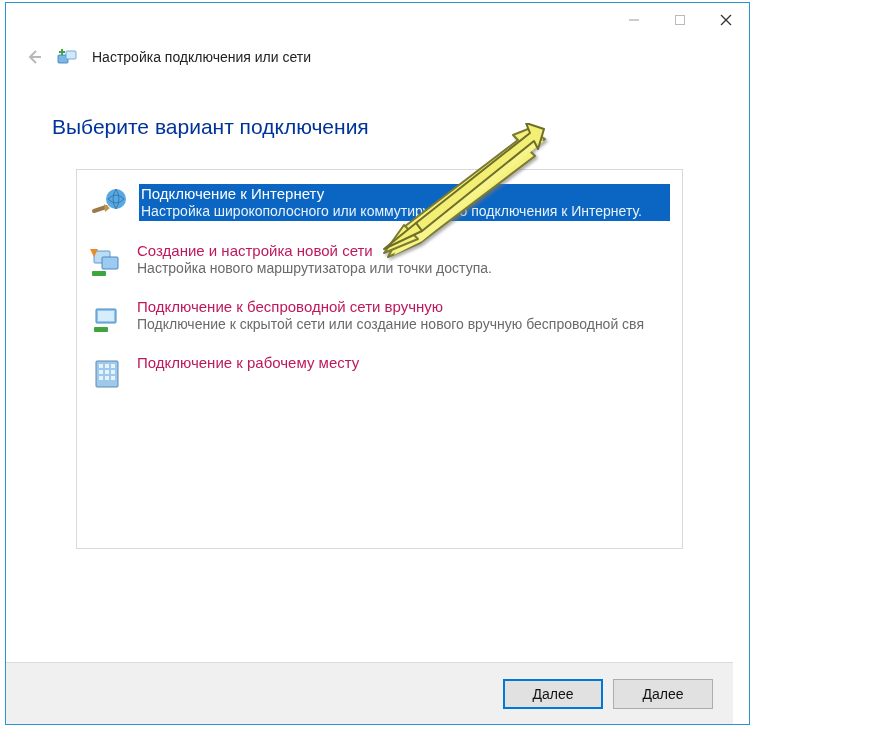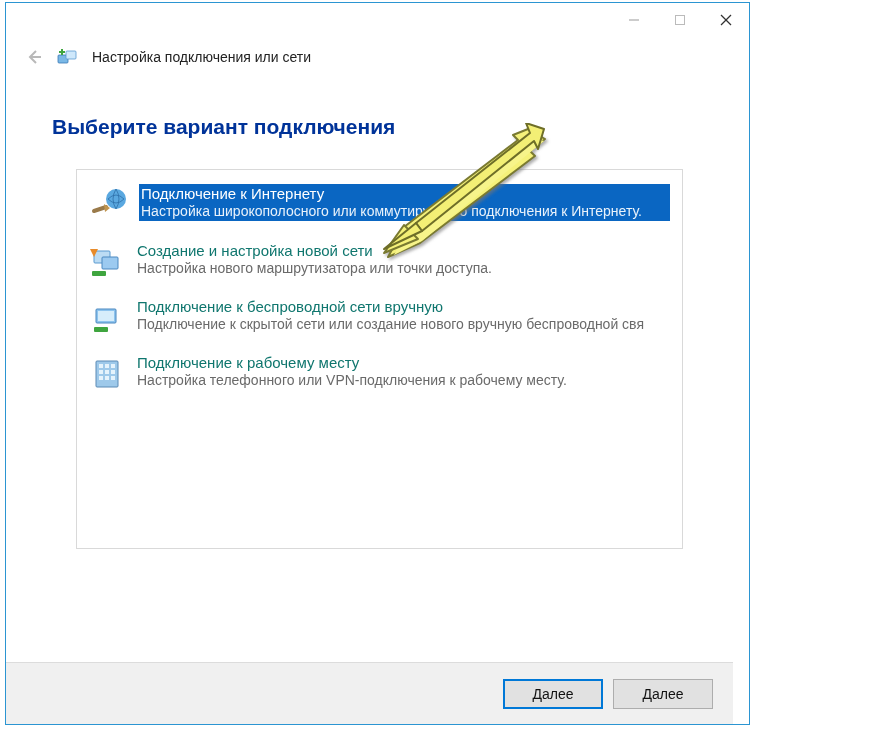--- a/index.html
+++ b/index.html
@@ -50,21 +50,21 @@
     .header-title {
       font-size: 14px;
       color: #222;
     }
     .content {
       padding: 46px 46px 0 46px;
     }
     .page-heading {
       font-size: 21px;
       color: #003399;
-      font-weight: 700;
+      font-weight: 400;
       margin-bottom: 30px;
     }
     .options-box {
       border: 1px solid #d9d9d9;
       margin-left: 24px;
       margin-right: 20px;
       height: 380px;
       padding: 0;
       position: relative;
     }
@@ -85,21 +85,21 @@
       padding: 1px 2px 2px 2px;
     }
     .opt-icon {
       width: 40px; height: 38px;
       flex-shrink: 0;
       display: flex; align-items:center; justify-content:center;
     }
     .opt-text { flex: 1; }
     .opt-title {
       font-size: 15px;
-      color: #0f766e;
+      color: #be185d;
     }
     .option.selected .opt-title { color: #fff; }
     .opt-desc {
       font-size: 14px;
       color: #6a6a6a;
       margin-top: 1px;
     }
     .option.selected .opt-desc { color: #e9f2fb; }
     .footer {
       position: absolute;
@@ -233,21 +233,20 @@
             <rect x="11" y="15" width="4" height="4" fill="#e5f3fc"></rect>
             <rect x="17" y="15" width="4" height="4" fill="#e5f3fc"></rect>
             <rect x="23" y="15" width="4" height="4" fill="#e5f3fc"></rect>
             <rect x="11" y="21" width="4" height="4" fill="#e5f3fc"></rect>
             <rect x="17" y="21" width="4" height="4" fill="#e5f3fc"></rect>
             <rect x="23" y="21" width="4" height="4" fill="#e5f3fc"></rect>
           </svg>
         </div>
         <div class="opt-text">
           <div class="opt-title">Подключение к рабочему месту</div>
-          <div class="opt-desc">Настройка телефонного или VPN-подключения к рабочему месту.</div>
         </div>
       </div>
 
     </div>
   </div>
 
   <svg class="arrow-annotation" width="180" height="140">
     <defs>
       <filter id="sh" x="-20%" y="-20%" width="140%" height="140%">
         <feDropShadow dx="2" dy="2" stdDeviation="1.5" flood-color="#777" flood-opacity="0.6"></feDropShadow>

